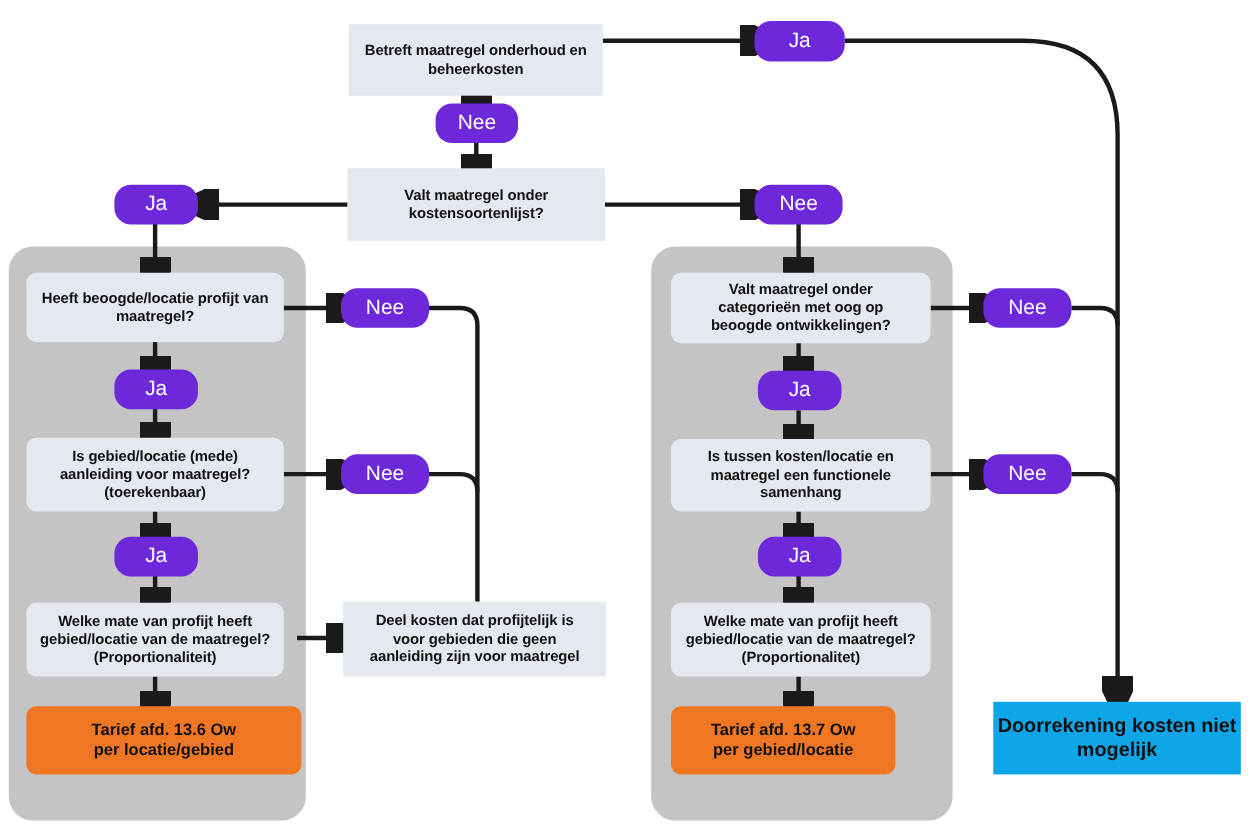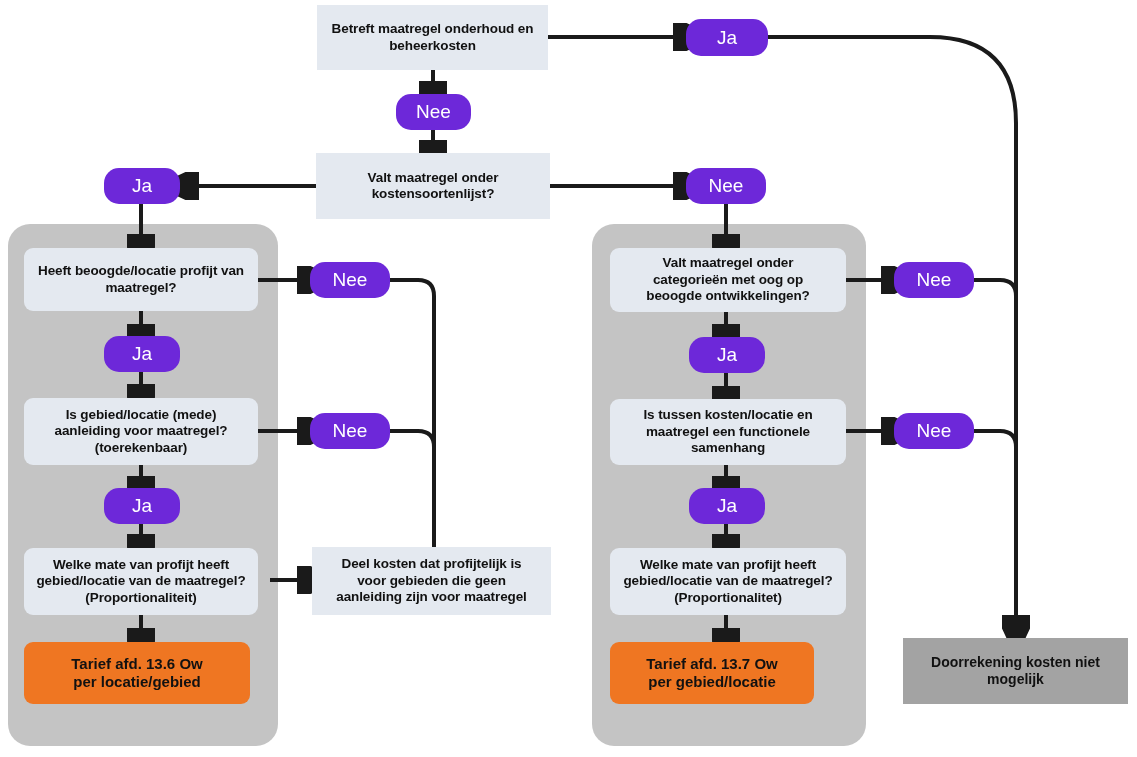--- a/index.html
+++ b/index.html
@@ -48,22 +48,22 @@
     font-size: 19px;
     font-weight: normal;
     border-radius: 15px;
   }
   .node.result {
     background: #ef7622;
     border-radius: 9px;
     font-size: 15px;
   }
   .node.fail {
-    background: #a3a3a3;
-    font-size: 14px;
+    background: #0ea5e9;
+    font-size: 18px;
     color: #111111;
   }
   svg.wires {
     position: absolute;
     left: 0;
     top: 0;
     width: 1137px;
     height: 757px;
     pointer-events: none;
   }
@@ -126,21 +126,21 @@
     <line x1="726" y1="615" x2="726" y2="641" marker-end="url(#ah)"></line>
 
     <line x1="846" y1="280" x2="894" y2="280" marker-end="url(#ah)"></line>
 
     <line x1="846" y1="431" x2="894" y2="431" marker-end="url(#ah)"></line>
 
     <path d="M974,280 L1000,280 Q1016,280 1016,296"></path>
     <path d="M974,431 L1000,431 Q1016,431 1016,447"></path>
   </svg>
 
-  <div class="node q" style="left:317px; top:5px; width:231px; height:65px;">Betreft maatregel onderhoud en
+  <div class="node q" style="left:317px; top:22px; width:231px; height:65px;">Betreft maatregel onderhoud en
 beheerkosten</div>
 
   <div class="node dec" style="left:686px; top:19px; width:82px; height:37px;">Ja</div>
 
   <div class="node dec" style="left:396px; top:94px; width:75px; height:36px;">Nee</div>
 
   <div class="node q" style="left:316px; top:153px; width:234px; height:66px;">Valt maatregel onder
 kostensoortenlijst?</div>
 
   <div class="node dec" style="left:104px; top:168px; width:76px; height:36px;">Ja</div>
@@ -159,21 +159,21 @@
 (toerekenbaar)</div>
 
   <div class="node dec" style="left:310px; top:413px; width:80px; height:36px;">Nee</div>
 
   <div class="node dec" style="left:104px; top:488px; width:76px; height:36px;">Ja</div>
 
   <div class="node q rounded" style="left:24px; top:548px; width:234px; height:67px;">Welke mate van profijt heeft
 gebied/locatie van de maatregel?
 (Proportionaliteit)</div>
 
-  <div class="node result" style="left:24px; top:642px; width:226px; height:62px;">Tarief afd. 13.6 Ow
+  <div class="node result" style="left:24px; top:642px; width:250px; height:62px;">Tarief afd. 13.6 Ow
 per locatie/gebied</div>
 
   <div class="node q" style="left:312px; top:547px; width:239px; height:68px;">Deel kosten dat profijtelijk is
 voor gebieden die geen
 aanleiding zijn voor maatregel</div>
 
   <div class="node q rounded" style="left:610px; top:248px; width:236px; height:64px;">Valt maatregel onder
 categorieën met oog op
 beoogde ontwikkelingen?</div>
 

